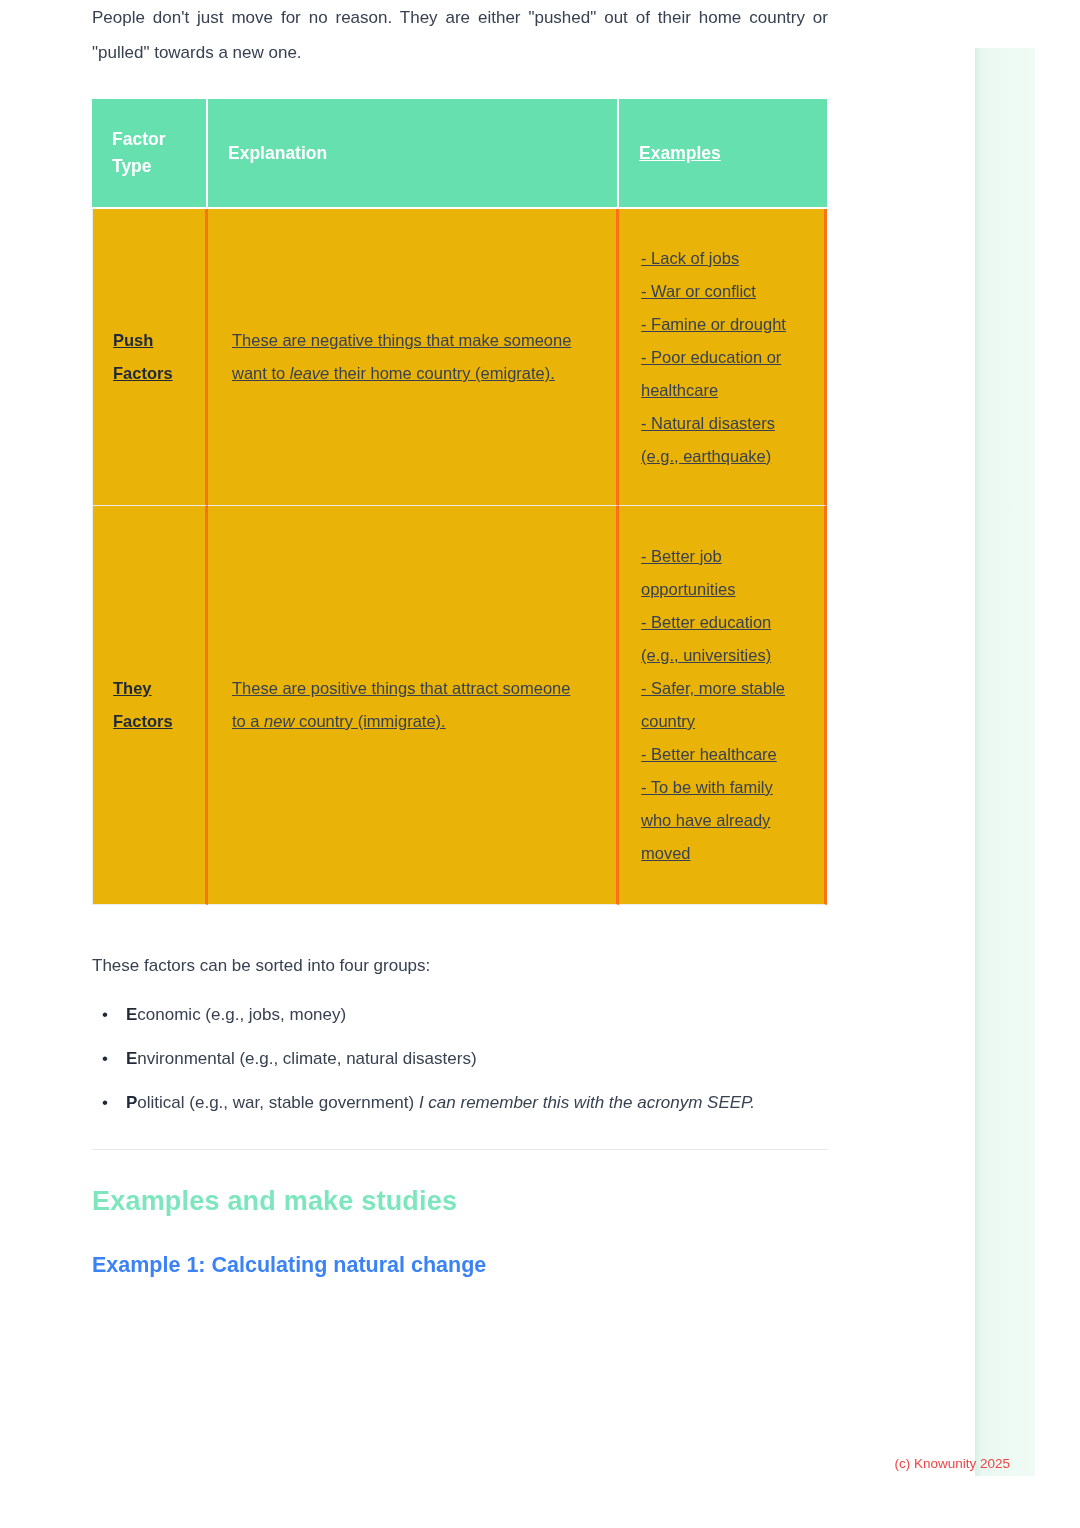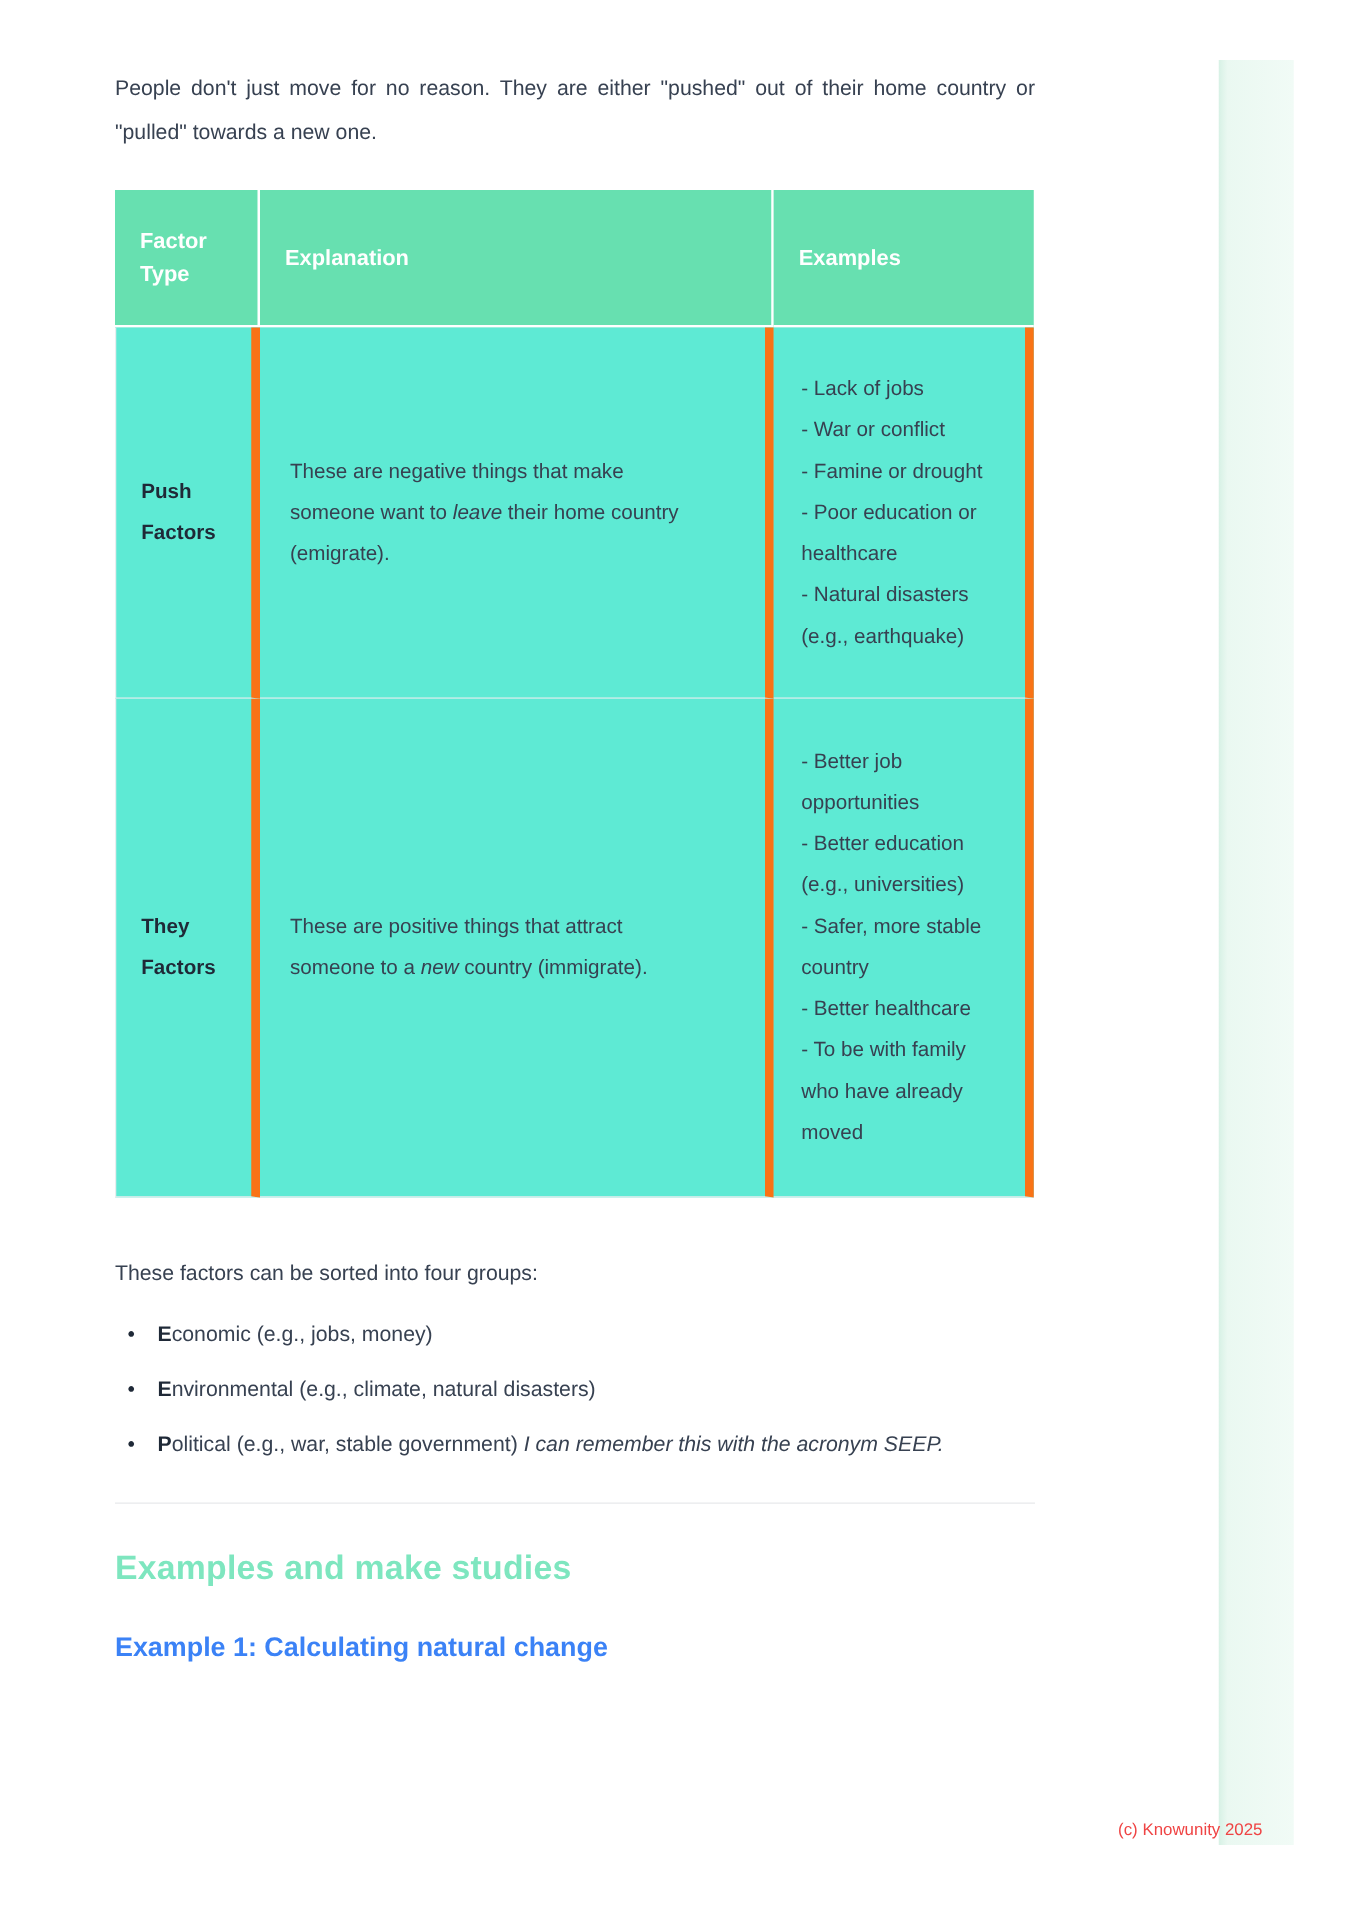--- a/index.html
+++ b/index.html
@@ -26,21 +26,20 @@
 
   .content {
     position: absolute;
     left: 92px;
     top: 0;
     width: 736px;
     z-index: 2;
   }
 
   .intro {
-    margin-top: 53px;
     font-size: 17px;
     line-height: 35px;
     text-align: justify;
     color: #374151;
   }
 
   table.factors {
     margin-top: 29px;
     width: 735px;
     border-collapse: separate;
@@ -57,30 +56,31 @@
     color: #ffffff;
     font-size: 17.5px;
     font-weight: 600;
     text-align: left;
     vertical-align: middle;
     padding: 0 14px 0 20px;
     line-height: 27px;
     border-right: 2px solid #ffffff;
     border-bottom: 2px solid #ffffff;
   }
-  th:last-child { border-right: none; }
+  th:last-child { border-right: none; text-decoration: underline; }
 
   td {
-    background: #5eead4;
+    background: #eab308;
     vertical-align: middle;
     font-size: 16.5px;
     line-height: 33px;
     color: #374151;
-    border-right: 7px solid #f97316;
+    border-right: 3px solid #f97316;
     border-bottom: 1px solid #eaedef;
+    text-decoration: underline;
   }
   td:first-child { border-left: 1px solid #eaedef; }
 
   tr.row-push td { height: 297px; }
   tr.row-pull td { height: 399px; }
 
   td.factor {
     font-weight: 700;
     color: #1f2937;
     padding: 0 10px 0 20px;

